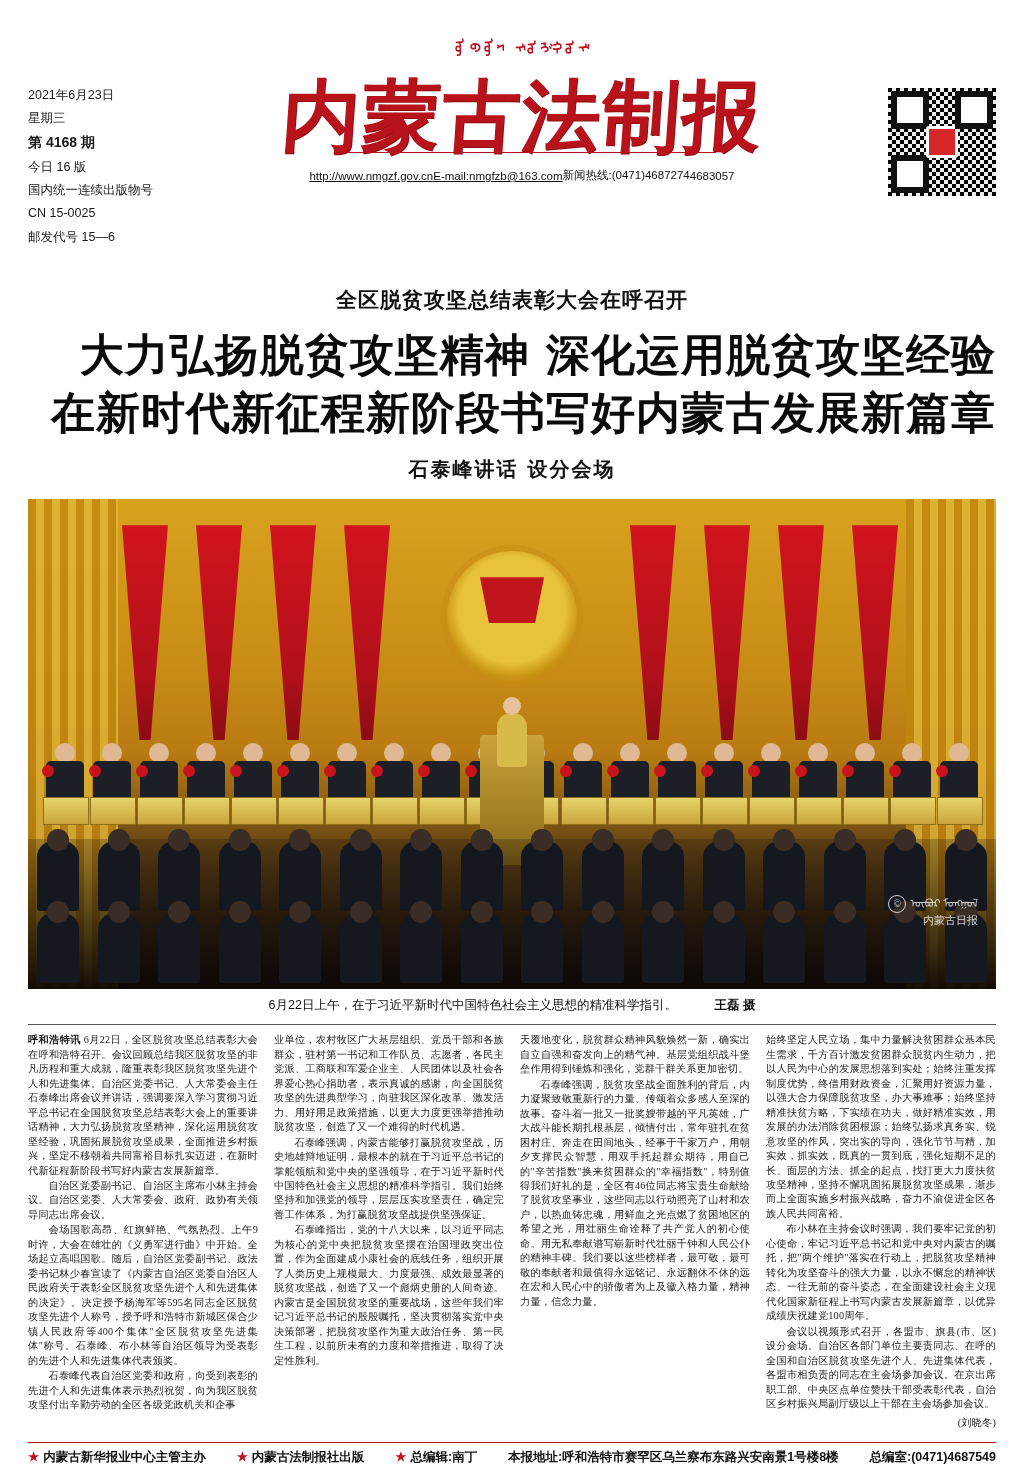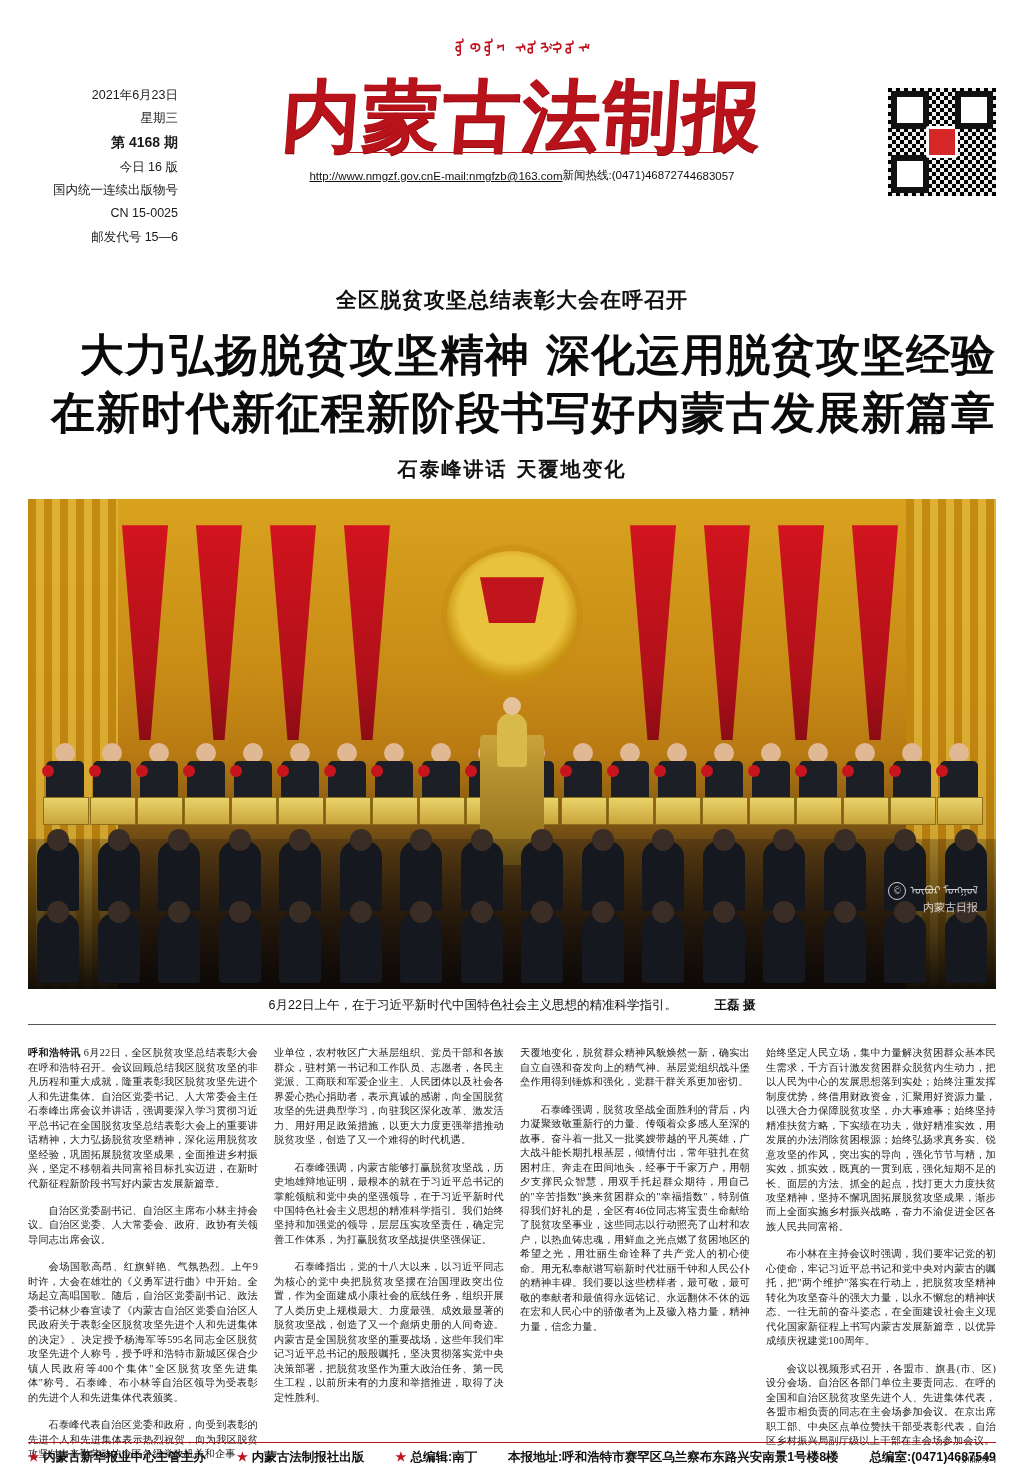--- a/index.html
+++ b/index.html
@@ -26,21 +26,21 @@
   
   .masthead {
     position: relative;
     height: 200px;
     display: flex;
     align-items: flex-start;
     padding-top: 78px;
   }
   .mast-left {
     width: 150px;
-    text-align: right;
+    text-align: left;
     font-size: 12.5px;
     line-height: 1.85;
     color: #1a1a1a;
     font-family: "Liberation Sans", sans-serif;
     padding-top: 6px;
   }
   .mast-left div { white-space: nowrap; }
   .mast-left .issue {
     font-weight: bold;
     font-size: 14px;
@@ -281,21 +281,21 @@
     position: relative;
   }
   .aud::before {
     content: "";
     position: absolute; top: -12px; left: 10px;
     width: 22px; height: 22px; border-radius: 50%;
     background: #3a2d25;
   }
   .photo-stamp {
     position: absolute;
-    right: 18px; bottom: 75px;
+    right: 18px; bottom: 62px;
     color: rgba(255,255,255,.78);
     font-size: 11px;
     text-align: right;
     line-height: 1.3;
     font-family: "Liberation Serif", serif;
   }
   .photo-stamp .circ {
     display: inline-block;
     width: 16px; height: 16px; border: 1px solid rgba(255,255,255,.8);
     border-radius: 50%; text-align: center; line-height: 15px; font-size: 10px;
@@ -324,21 +324,21 @@
     flex: 1;
     font-size: 10.2px;
     line-height: 1.42;
     text-align: justify;
     color: #1a1a1a;
     font-family: "Liberation Serif", serif;
     letter-spacing: .2px;
     overflow: hidden;
     position: relative;
   }
-  .col p { margin: 13px 0 1px; text-indent: 2em; }
+  .col p { margin: 0 0 1px; text-indent: 2em; }
   .col p.lead { text-indent: 0; }
   .col p.lead b { font-weight: bold; }
   .col .sign {
     text-align: right;
     margin-top: 4px;
   }
 
   
   .footer {
     position: absolute;
@@ -392,21 +392,21 @@
         <div class="logo"></div>
       </div>
     </div>
   </div>
 
   <div class="kicker">全区脱贫攻坚总结表彰大会在呼召开</div>
   <div class="headline">
     <span>大力弘扬脱贫攻坚精神  深化运用脱贫攻坚经验</span>
     <span class="l2">在新时代新征程新阶段书写好内蒙古发展新篇章</span>
   </div>
-  <div class="byline">石泰峰讲话 天覆地变化</div>
+  <div class="byline">石泰峰讲话 设分会场</div>
 
   <div class="photo-wrap">
     <div class="stage-bg"></div>
     <div class="curtain-l"></div>
     <div class="curtain-r"></div>
 
     <div class="flags">
       <div class="flag" style="left:0px"></div>
       <div class="flag" style="left:74px"></div>
       <div class="flag" style="left:148px"></div>

